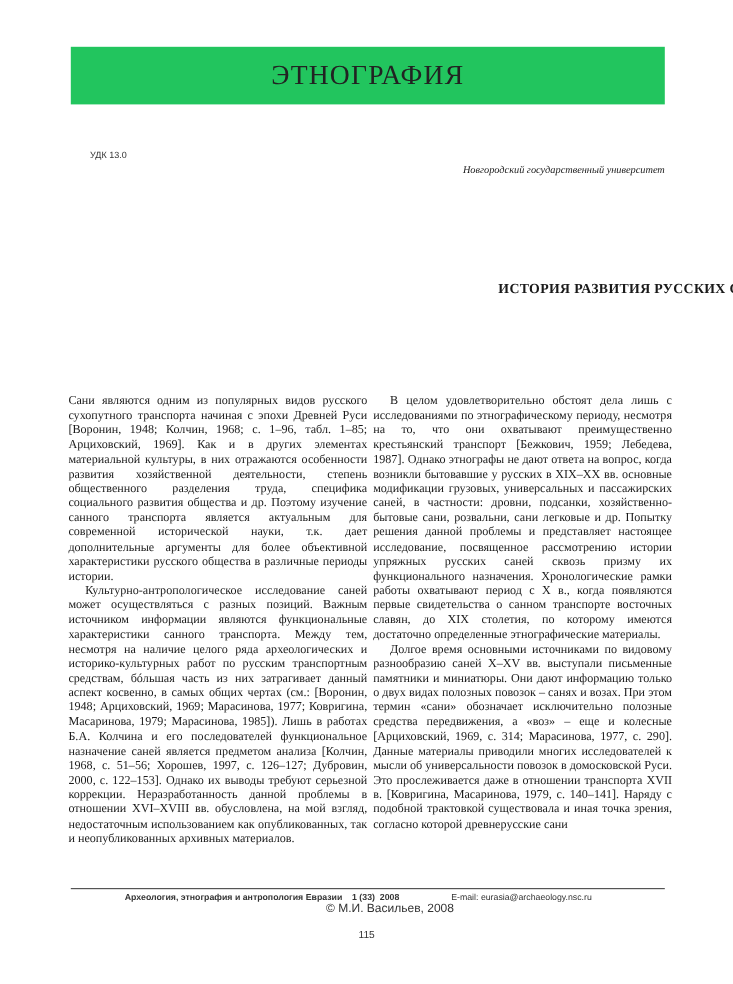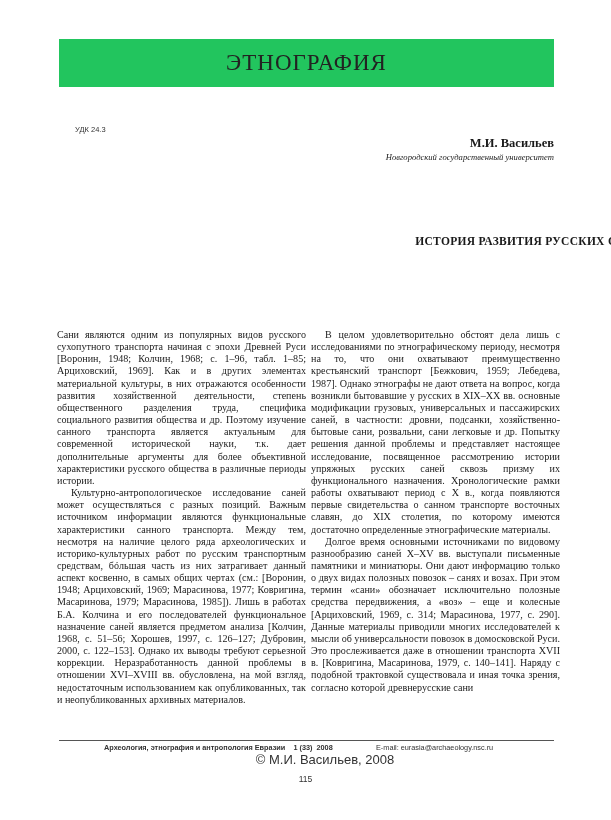--- a/index.html
+++ b/index.html
@@ -41,38 +41,37 @@
     border-top: 0.8px solid #555;
   }
   .footer-line1 {
     position: absolute; top: 743px; left: 0; width: 611px;
     font-family: "Liberation Sans", sans-serif; font-size: 7.3px; color: #333;
   }
   .journal { position: absolute; left: 104px; white-space: nowrap; font-weight: bold; }
   .email { position: absolute; left: 376px; white-space: nowrap; }
   .copyright {
     position: absolute; top: 752px; left: 250px; width: 150px; text-align: center;
-    font-family: "Liberation Sans", sans-serif; font-size: 13px; color: #333;
+    font-family: "Liberation Sans", sans-serif; font-size: 10px; color: #333;
   }
   .page-number {
     position: absolute; top: 774px; left: 0; width: 611px; text-align: center;
     font-family: "Liberation Sans", sans-serif; font-size: 8.5px; color: #333;
   }
 </style>
 </head>
 <body>
 
 <div class="banner">
   <span class="banner-title">ЭТНОГРАФИЯ</span>
 </div>
 
-<div class="udk">УДК 24.3</div>
+<div class="udk">УДК 13.0</div>
 
 <div class="author-block">
-  <div class="author-name">М.И. Васильев</div>
   <div class="affil">Новгородский государственный университет</div>
 </div>
 
 <div class="title-block">
   <div class="title-main">ИСТОРИЯ РАЗВИТИЯ РУССКИХ САНЕЙ</div>
 </div>
 
 <div class="col left" lang="ru">
   <p>Сани являются одним из популярных видов русского сухопутного транспорта начиная с эпохи Древней Руси [Воронин, 1948; Колчин, 1968; с. 1–96, табл. 1–85; Арциховский, 1969]. Как и в других элементах материальной культуры, в них отражаются особенности развития хозяйственной деятельности, степень общественного разделения труда, специфика социального развития общества и др. Поэтому изучение санного транспорта является актуальным для современной исторической науки, т.к. дает дополнительные аргументы для более объективной характеристики русского общества в различные периоды истории.</p>
   <p class="indent">Культурно-антропологическое исследование саней может осуществляться с разных позиций. Важным источником информации являются функциональные характеристики санного транспорта. Между тем, несмотря на наличие целого ряда археологических и историко-культурных работ по русским транспортным средствам, бóльшая часть из них затрагивает данный аспект косвенно, в самых общих чертах (см.: [Воронин, 1948; Арциховский, 1969; Марасинова, 1977; Ковригина, Масаринова, 1979; Марасинова, 1985]). Лишь в работах Б.А. Колчина и его последователей функциональное назначение саней является предметом анализа [Колчин, 1968, с. 51–56; Хорошев, 1997, с. 126–127; Дубровин, 2000, с. 122–153]. Однако их выводы требуют серьезной коррекции. Неразработанность данной проблемы в отношении XVI–XVIII вв. обусловлена, на мой взгляд, недостаточным использованием как опубликованных, так и неопубликованных архивных материалов.</p>

